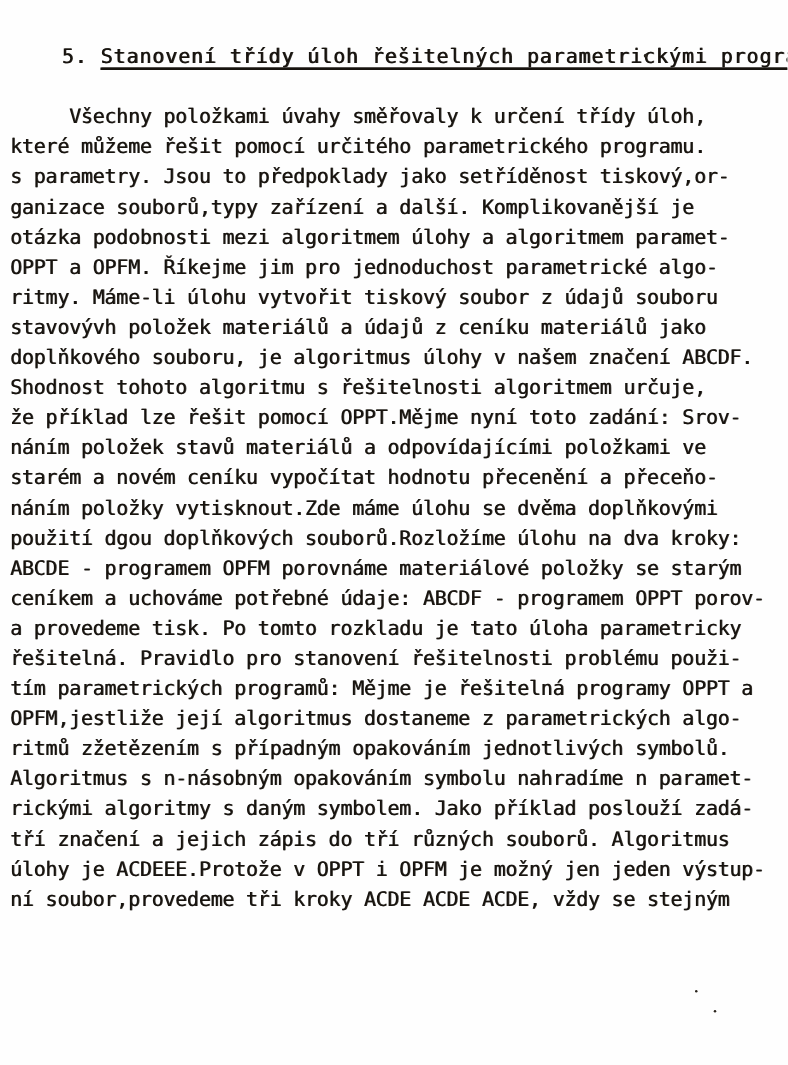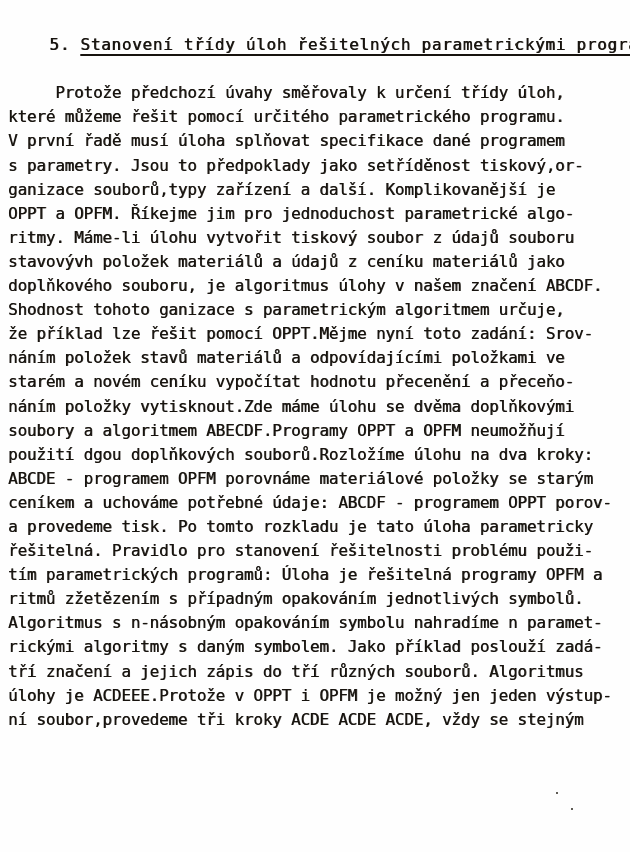--- a/index.html
+++ b/index.html
@@ -45,41 +45,41 @@
   .speck3 { left: 571px; top: 808px; width: 2px; height: 2px; }
 </style>
 </head>
 <body>
 
 <div class="page">
   <div class="line heading-line">
     <span>5. </span><span class="heading-title">Stanovení třídy úloh řešitelných parametrickými programy</span>
   </div>
   <div>
-      <div class="line">     Protože předchozí úvahy směřovaly k určení třídy úloh,</div>
+      <div class="line">     Všechny položkami úvahy směřovaly k určení třídy úloh,</div>
       <div class="line">které můžeme řešit pomocí určitého parametrického programu.</div>
-      <div class="line">V první řadě musí úloha splňovat specifikace dané programem</div>
       <div class="line">s parametry. Jsou to předpoklady jako setříděnost tiskový,or-</div>
       <div class="line">ganizace souborů,typy zařízení a další. Komplikovanější je</div>
+      <div class="line">otázka podobnosti mezi algoritmem úlohy a algoritmem paramet-</div>
       <div class="line">OPPT a OPFM. Říkejme jim pro jednoduchost parametrické algo-</div>
       <div class="line">ritmy. Máme-li úlohu vytvořit tiskový soubor z údajů souboru</div>
       <div class="line">stavovývh položek materiálů a údajů z ceníku materiálů jako</div>
       <div class="line">doplňkového souboru, je algoritmus úlohy v našem značení ABCDF.</div>
-      <div class="line">Shodnost tohoto ganizace s parametrickým algoritmem určuje,</div>
+      <div class="line">Shodnost tohoto algoritmu s řešitelnosti algoritmem určuje,</div>
       <div class="line">že příklad lze řešit pomocí OPPT.Mějme nyní toto zadání: Srov-</div>
       <div class="line">náním položek stavů materiálů a odpovídajícími položkami ve</div>
       <div class="line">starém a novém ceníku vypočítat hodnotu přecenění a přeceňo-</div>
       <div class="line">náním položky vytisknout.Zde máme úlohu se dvěma doplňkovými</div>
-      <div class="line">soubory a algoritmem ABECDF.Programy OPPT a OPFM neumožňují</div>
       <div class="line">použití dgou doplňkových souborů.Rozložíme úlohu na dva kroky:</div>
       <div class="line">ABCDE - programem OPFM porovnáme materiálové položky se starým</div>
       <div class="line">ceníkem a uchováme potřebné údaje: ABCDF - programem OPPT porov-</div>
       <div class="line">a provedeme tisk. Po tomto rozkladu je tato úloha parametricky</div>
       <div class="line">řešitelná. Pravidlo pro stanovení řešitelnosti problému použi-</div>
-      <div class="line">tím parametrických programů: Úloha je řešitelná programy OPFM a</div>
+      <div class="line">tím parametrických programů: Mějme je řešitelná programy OPPT a</div>
+      <div class="line">OPFM,jestliže její algoritmus dostaneme z parametrických algo-</div>
       <div class="line">ritmů zžetězením s případným opakováním jednotlivých symbolů.</div>
       <div class="line">Algoritmus s n-násobným opakováním symbolu nahradíme n paramet-</div>
       <div class="line">rickými algoritmy s daným symbolem. Jako příklad poslouží zadá-</div>
       <div class="line">tří značení a jejich zápis do tří různých souborů. Algoritmus</div>
       <div class="line">úlohy je ACDEEE.Protože v OPPT i OPFM je možný jen jeden výstup-</div>
       <div class="line">ní soubor,provedeme tři kroky ACDE ACDE ACDE, vždy se stejným</div>
     </div>
   <div class="speck speck1"></div>
   <div class="speck speck2"></div>
   <div class="speck speck3"></div>

